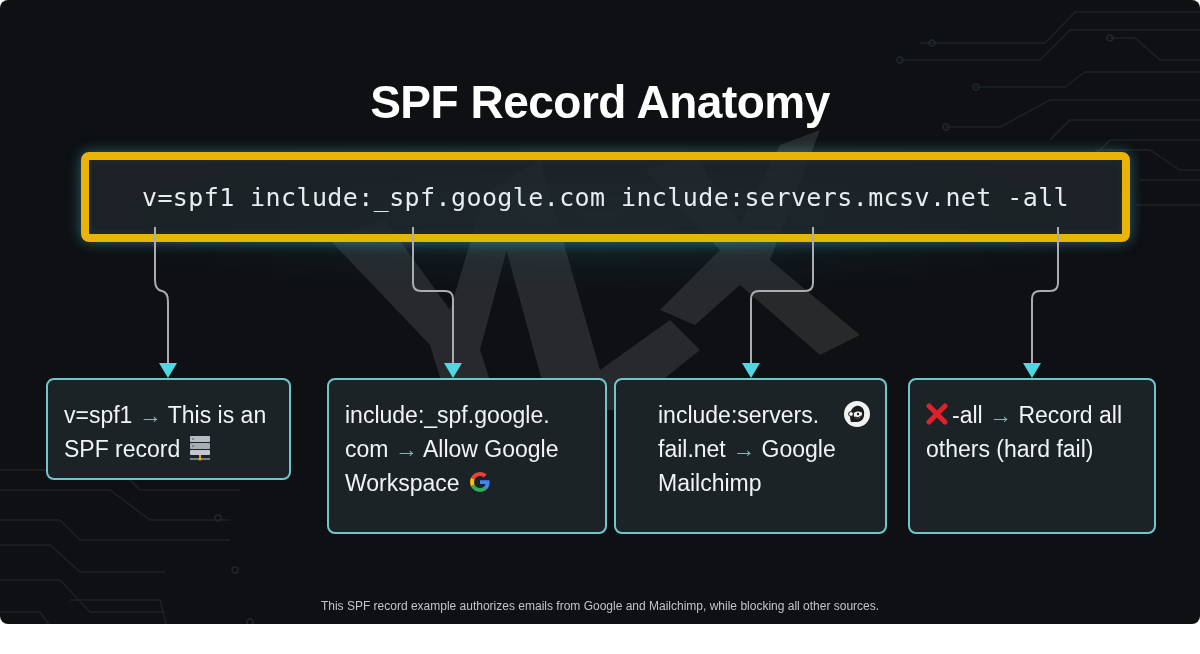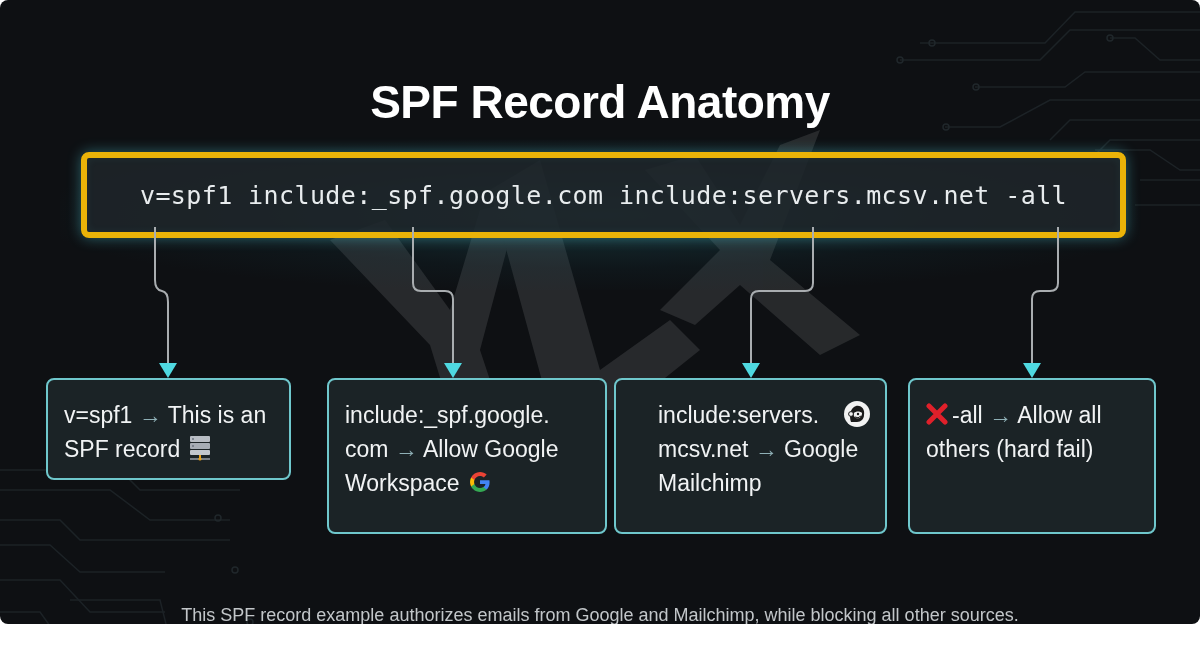--- a/index.html
+++ b/index.html
@@ -16,21 +16,21 @@
     .title {
       position: absolute; left: 0; top: 44px; width: 1200px; text-align: center;
       color: #ffffff; font-weight: bold; font-size: 46px; letter-spacing: -0.5px;
     }
     .record-glow {
       position: absolute; left: 60px; top: 140px; width: 1080px; height: 150px;
       background: radial-gradient(ellipse at center, rgba(40,110,120,0.35) 0%, rgba(20,60,70,0.15) 50%, rgba(0,0,0,0) 75%);
     }
     .record-box {
       position: absolute; left: 81px; top: 152px; width: 1033px; height: 74px;
-      border: 6px solid #eab308; border-radius: 8px;
+      border: 8px solid #eab308; border-radius: 8px;
       background: rgba(30,38,42,0.85);
       box-shadow: 0 0 14px rgba(80,200,210,0.45), inset 0 0 8px rgba(80,200,210,0.08);
       display: flex; align-items: center; justify-content: center;
     }
     .record-text {
       font-family: "DejaVu Sans Mono", "Liberation Mono", monospace;
       font-size: 25px; color: #e8ecee; letter-spacing: 0.4px; white-space: pre;
     }
     .connectors { position: absolute; left: 0; top: 0; }
     .card {
@@ -45,21 +45,21 @@
     .card-2 { left: 313px; width: 280px; height: 156px; margin-left: 14px; }
     .card-3 { left: 614px; width: 273px; height: 156px; padding-left: 42px; }
     .card-4 { left: 908px; width: 248px; height: 156px; }
     .icon { display: inline-block; vertical-align: middle; }
     .server-icon { width: 22px; height: 26px; margin-left: 2px; position: relative; top: -3px; }
     .google-icon { width: 24px; height: 24px; margin-left: 2px; position: relative; top: -3px; }
     .mailchimp-icon { position: absolute; right: 14px; top: 20px; width: 28px; height: 28px; }
     .x-icon { width: 22px; height: 22px; margin-right: 4px; position: relative; top: -3px; }
     .caption {
       position: absolute; left: 0; top: 587px; width: 1200px; text-align: center;
-      color: #c2c6c9; font-size: 18px;
+      color: #c2c6c9; font-size: 12px;
     }
   </style>
 </head>
 <body>
 
 <div class="canvas">
 
   <svg class="bg-svg" width="1200" height="654">
     <g fill="none" stroke="#1c2226" stroke-width="1.5">
       <path d="M920 43 H1045 L1075 12 H1200"></path>
@@ -151,37 +151,37 @@
     <svg class="icon google-icon" viewBox="0 0 24 24">
       <path d="M21.6 12.2c0-.7-.1-1.4-.2-2H12v3.9h5.4c-.2 1.2-.9 2.3-2 3v2.5h3.2c1.9-1.7 3-4.3 3-7.4z" fill="#4285F4"></path>
       <path d="M12 22c2.7 0 5-.9 6.6-2.4l-3.2-2.5c-.9.6-2 1-3.4 1-2.6 0-4.8-1.8-5.6-4.1H3.1v2.6C4.8 19.8 8.1 22 12 22z" fill="#34A853"></path>
       <path d="M6.4 14c-.2-.6-.3-1.3-.3-2s.1-1.4.3-2V7.4H3.1C2.4 8.8 2 10.4 2 12s.4 3.2 1.1 4.6L6.4 14z" fill="#FBBC05"></path>
       <path d="M12 6c1.5 0 2.8.5 3.8 1.5l2.9-2.9C17 3 14.7 2 12 2 8.1 2 4.8 4.2 3.1 7.4L6.4 10c.8-2.3 3-4 5.6-4z" fill="#EA4335"></path>
     </svg>
   </div>
 
   <div class="card card-3">
     <span>include:servers.</span><br>
-    <span>mcsv.net</span>
+    <span>fail.net</span>
     <span class="arrow">→</span>
     <span>Google</span><br>
     <span>Mailchimp</span>
     <svg class="mailchimp-icon" viewBox="0 0 28 28">
       <circle cx="14" cy="14" r="13" fill="#f2f2f2"></circle>
       <path d="M8 22 C6 16 7 8 13 6 C19 5 22 10 21 15 C21 19 18 22 14 22 Z" fill="#1b1b1b"></path>
       <path d="M11 13 C13 11 17 11 19 13 C19 17 16 19 13 18 C11 17 10 15 11 13 Z" fill="#f2f2f2"></path>
       <circle cx="15" cy="14" r="1.2" fill="#1b1b1b"></circle>
       <path d="M12 17 Q15 19 18 16" stroke="#1b1b1b" stroke-width="1" fill="none"></path>
       <circle cx="8" cy="14" r="2.4" fill="#f2f2f2" stroke="#1b1b1b" stroke-width="1"></circle>
     </svg>
   </div>
 
   <div class="card card-4">
     <svg class="icon x-icon" viewBox="0 0 22 22">
       <path d="M3 3 L19 19 M19 3 L3 19" stroke="#e0202a" stroke-width="5" stroke-linecap="round"></path>
     </svg><span>-all</span>
     <span class="arrow">→</span>
-    <span>Allow all</span><br>
+    <span>Record all</span><br>
     <span>others (hard fail)</span>
   </div>
 
   <p class="caption">This SPF record example authorizes emails from Google and Mailchimp, while blocking all other sources.</p>
 </div>
 
 </body></html>

